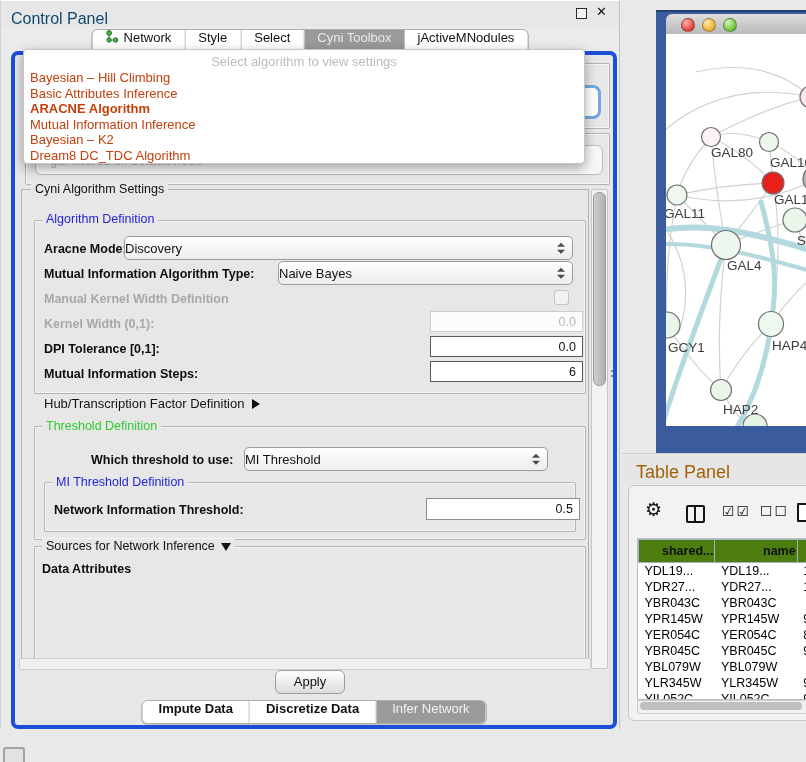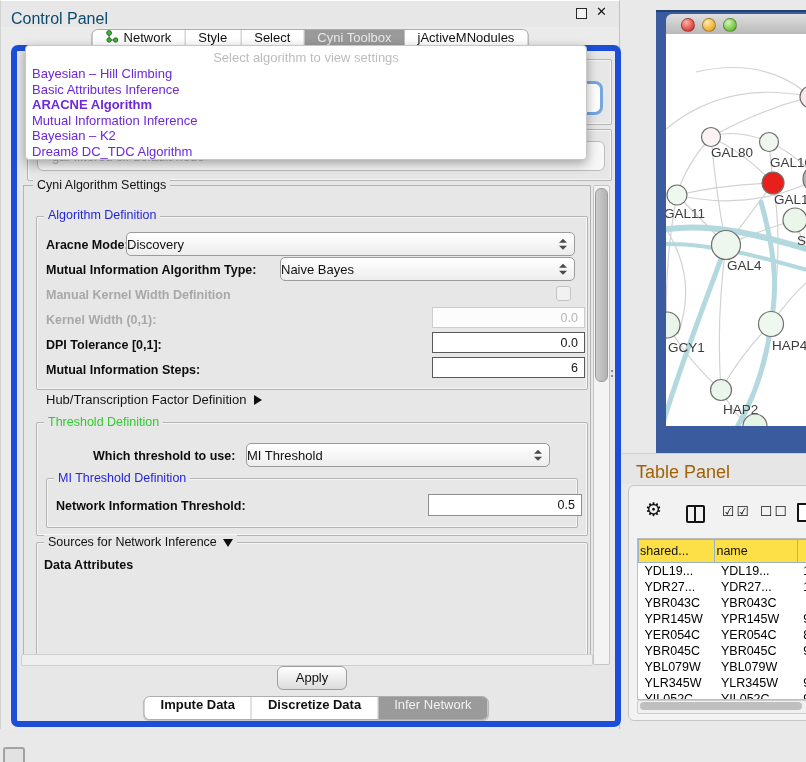--- a/index.html
+++ b/index.html
@@ -14,39 +14,39 @@
   .close-ic{position:absolute;right:12px;top:3px;font-size:13px;font-weight:bold;color:#111}
   
   .cp-tabs{position:absolute;top:28px;left:50%;transform:translateX(-50%);display:flex;
            background:#fff;border:1px solid #ababab;border-radius:6px;height:23px;overflow:hidden;
            box-shadow:0 1px 1px rgba(0,0,0,.12)}
   .seg{display:flex;align-items:flex-start;padding:0 13px;font-size:13px;color:#111;border-right:1px solid #c3c3c3;white-space:nowrap}
   .seg:last-child{border-right:none}
   .seg.sel{background:#9a9a9a;color:#e9e9e9;border-right:none}
   .seg .tabicon{margin-right:5px;display:inline-block}
   
-  #cp-panel{position:absolute;left:10px;top:44px;width:598px;height:670px;background:#e7e7e7;
-            border:6px solid #1d4ed8;border-radius:7px}
+  #cp-panel{position:absolute;left:10px;top:50px;width:598px;height:670px;background:#e7e7e7;
+            border:4px solid #1d4ed8;border-radius:7px}
   
   .grp{position:absolute;border:1px solid #b4b4b4;border-radius:2px;
        box-shadow:inset 0 0 0 1px rgba(255,255,255,.6)}
   .combo{position:absolute;background:linear-gradient(#ffffff,#ededed);border:1px solid #9c9c9c;
          border-radius:5px;display:flex;align-items:center;padding-left:0;font-size:13px;color:#111}
   .spin{position:absolute;right:7px;top:50%;transform:translateY(-50%);width:8px}
   .spin i{display:block;width:0;height:0;border-left:4px solid transparent;border-right:4px solid transparent}
   .spin i.up{border-bottom:4.5px solid #4a4a4a;margin-bottom:2.5px}
   .spin i.dn{border-top:4.5px solid #4a4a4a}
   .combo-focus{position:absolute;background:#fff;border:3px solid #74a7e0;border-radius:8px}
   .combo-dis{position:absolute;background:#f7f7f7;border:1.5px solid #bcbcbc;border-radius:6px;
              display:flex;align-items:center;padding-left:14px;font-size:13px;color:#b3b3b3}
   
   #algo-popup{position:absolute;left:8px;top:-6px;width:560px;height:113px;background:#fff;
               border:1px solid #c6c6c6;border-radius:4px;box-shadow:0 4px 12px rgba(0,0,0,.35);z-index:60}
   .popup-header{height:17px;line-height:17px;text-align:center;font-size:13px;color:#bcbcbc;margin-top:3px}
-  .algo-item{height:15.5px;line-height:15.5px;font-size:13px;color:#6d28d9;padding-left:6px;white-space:nowrap}
+  .algo-item{height:15.5px;line-height:15.5px;font-size:13px;color:#c2410c;padding-left:6px;white-space:nowrap}
   .algo-item.bold{font-weight:bold}
   
   #cyni{position:absolute;left:6px;top:127px;width:568px;height:482px}
   .chip{position:absolute;background:#e7e7e7;padding:0 4px;font-size:12.5px;color:#111;white-space:nowrap;z-index:5}
   .chip.blue{color:#2525d8}.chip.green{color:#2fcb2f}
   #cyni-clip{position:absolute;left:0;top:7px;width:566px;height:468px;border:1px solid #b4b4b4;overflow:hidden}
   .lbl{position:absolute;font-size:12.5px;font-weight:bold;color:#0e0e0e;white-space:nowrap}
   .lbl.dis{color:#a8a8a8}
   .plain{position:absolute;font-size:13px;color:#141414;white-space:nowrap}
   .fld{position:absolute;background:#fff;border:1px solid #8e8e8e;font-size:12.5px;color:#111;
@@ -98,21 +98,21 @@
   .tp-title{position:absolute;left:14px;top:8px;font-size:18px;color:#a16207}
   #tp-panel{position:absolute;left:628px;top:485px;width:195px;height:234px;background:#f2f2f2;
             border:1px solid #c6c6c6;border-radius:6px}
   .gear{position:absolute;left:16px;top:12px;font-size:19px;color:#111;font-family:"DejaVu Sans",sans-serif}
   .colic{position:absolute;left:57px;top:19px;width:15px;height:14px;border:2px solid #141414;border-radius:2px}
   .colic::after{content:"";position:absolute;left:6px;top:0;width:2px;height:14px;background:#141414}
   .cbx{position:absolute;top:17px;font-size:14px;color:#111;letter-spacing:2px;font-family:"DejaVu Sans",sans-serif}
   .pageic{position:absolute;left:168px;top:17px;width:12px;height:15px;border:2px solid #141414;border-radius:1px;background:#fff}
   .tbl-wrap{position:absolute;left:8px;top:52px;width:240px;height:160px;overflow:hidden;background:#fff;border:1px solid #bdbdbd}
   table{border-collapse:collapse}
-  th{background:#fde047;border:1px solid #9ab4c4;font-size:12.5px;font-weight:normal;color:#111;height:20px;text-align:left}
+  th{background:#4d7c0f;border:1px solid #9ab4c4;font-size:12.5px;font-weight:bold;color:#111;height:20px;text-align:right}
   td{font-size:12.5px;color:#000;height:16px;padding:0 0 0 6px;white-space:nowrap}
   .hsb{position:absolute;left:8px;top:214px;width:176px;height:12px;background:#f0f0f0;border:1px solid #cdcdcd;border-radius:2px}
   .hsb-thumb{position:absolute;left:2px;top:1px;width:162px;height:8px;background:#bfbfbf;border-radius:5px}
   #mini-icon{position:absolute;left:3px;top:747px;width:18px;height:15px;border:2px solid #a2a2a2;border-radius:3px;background:#e2e2e2}
 </style>
 </head>
 <body>
 
 <div id="cp-window">
   <div class="cp-titlebar">

